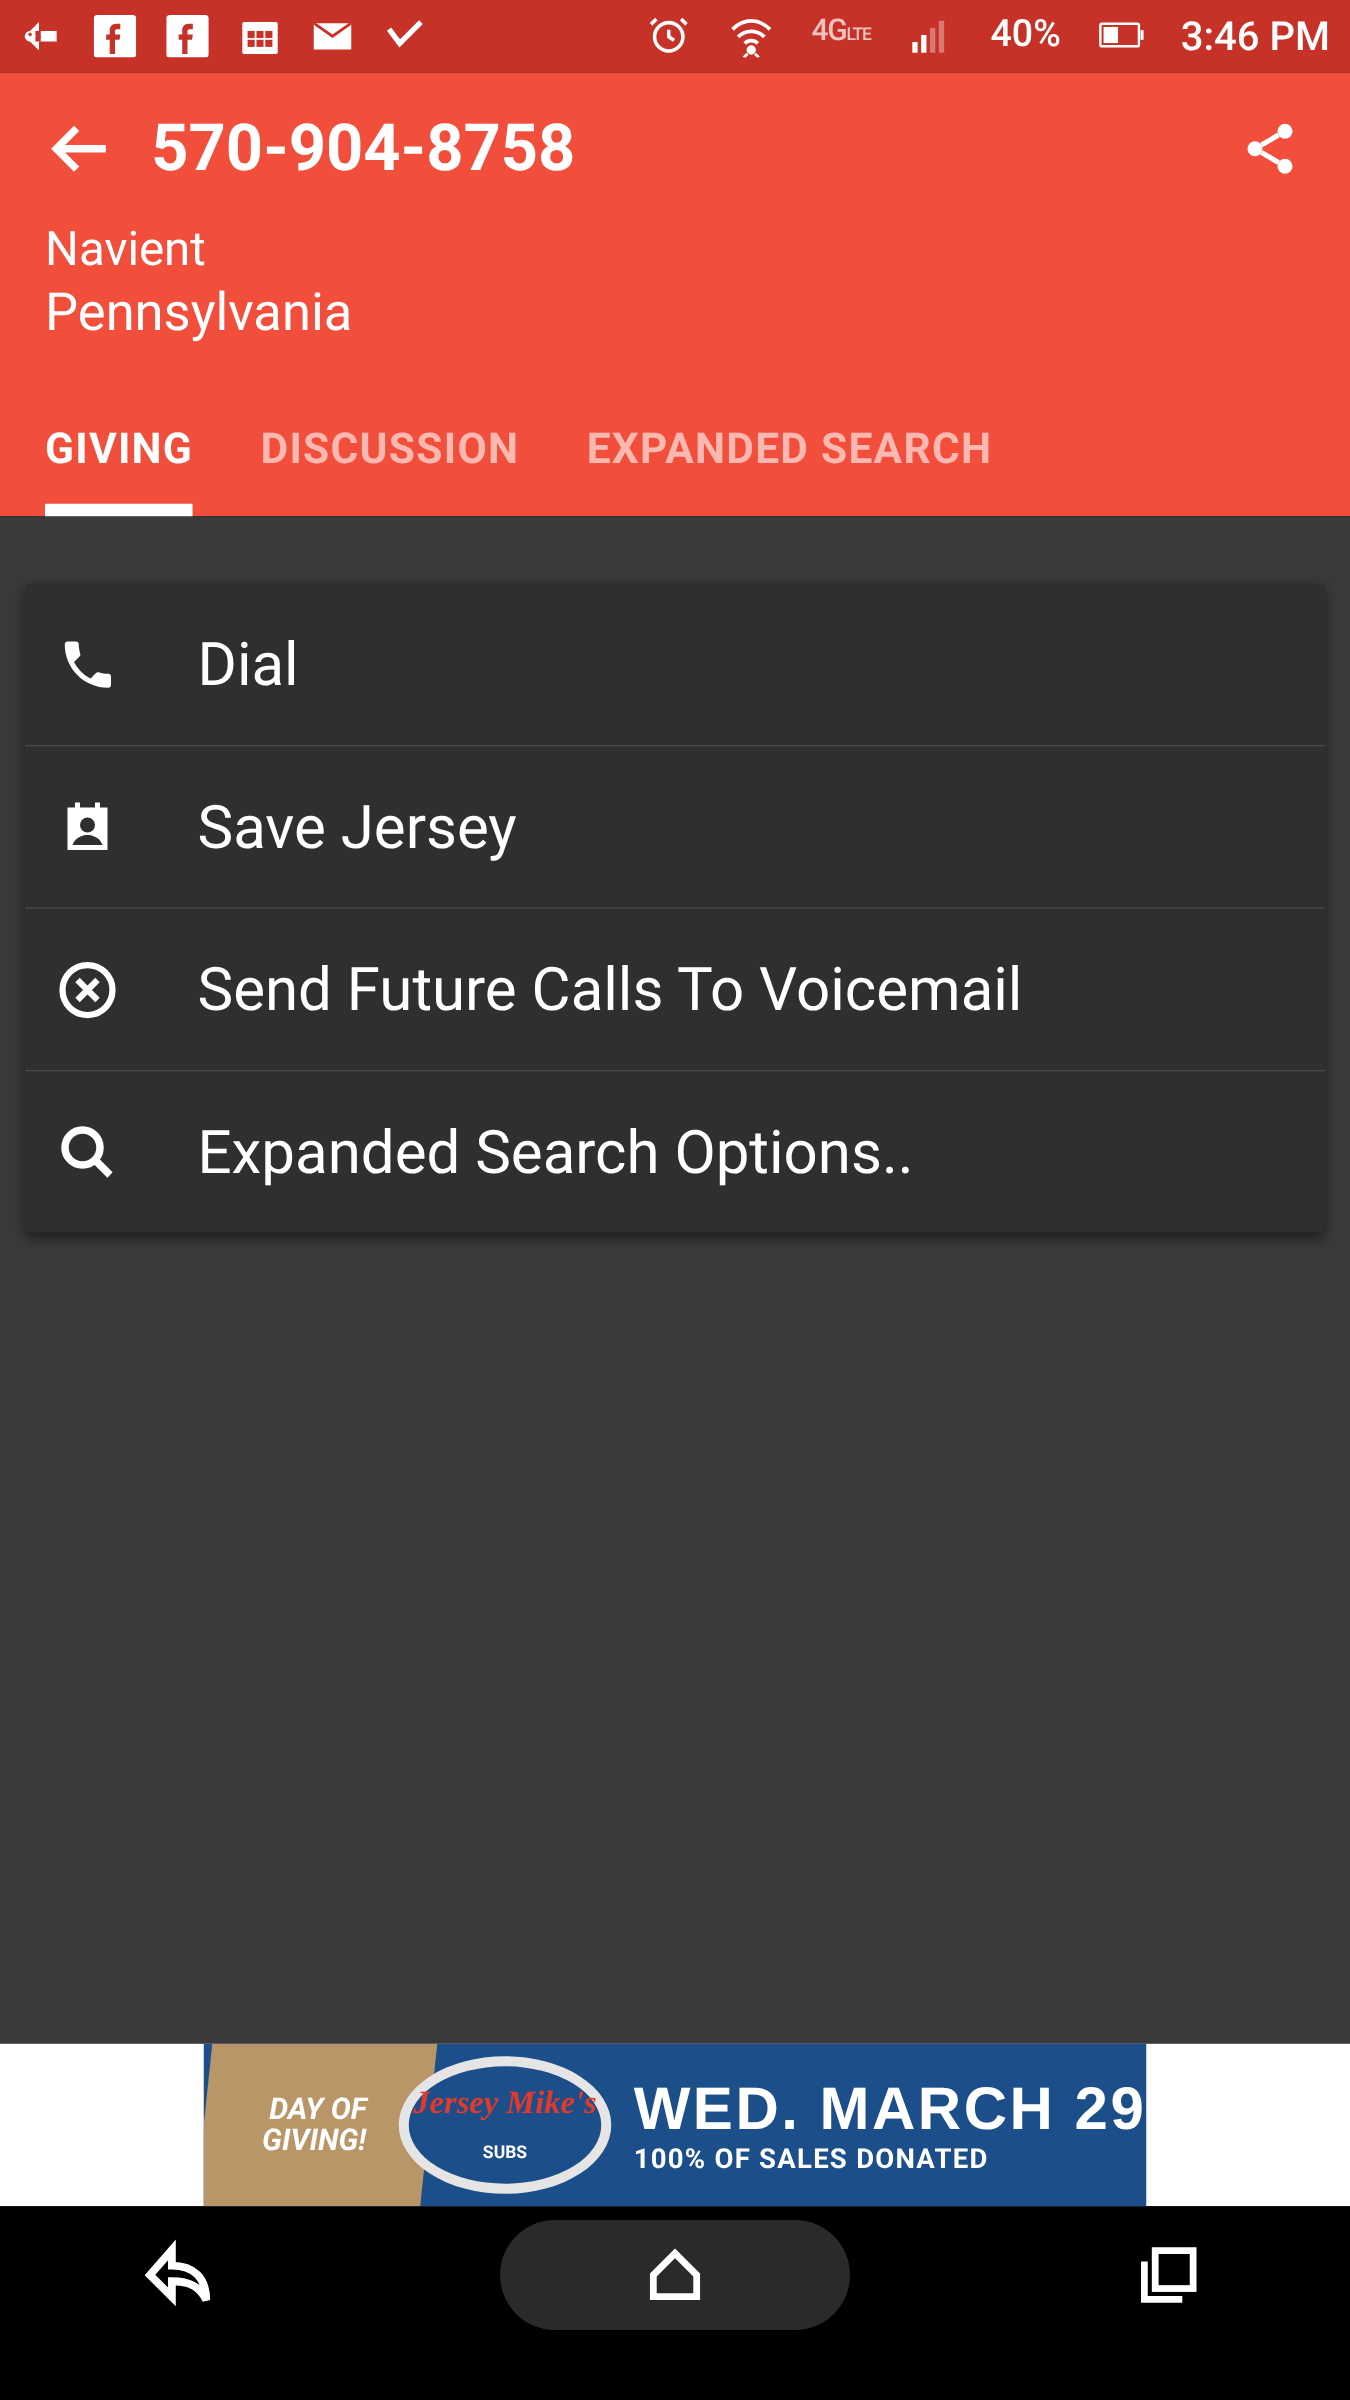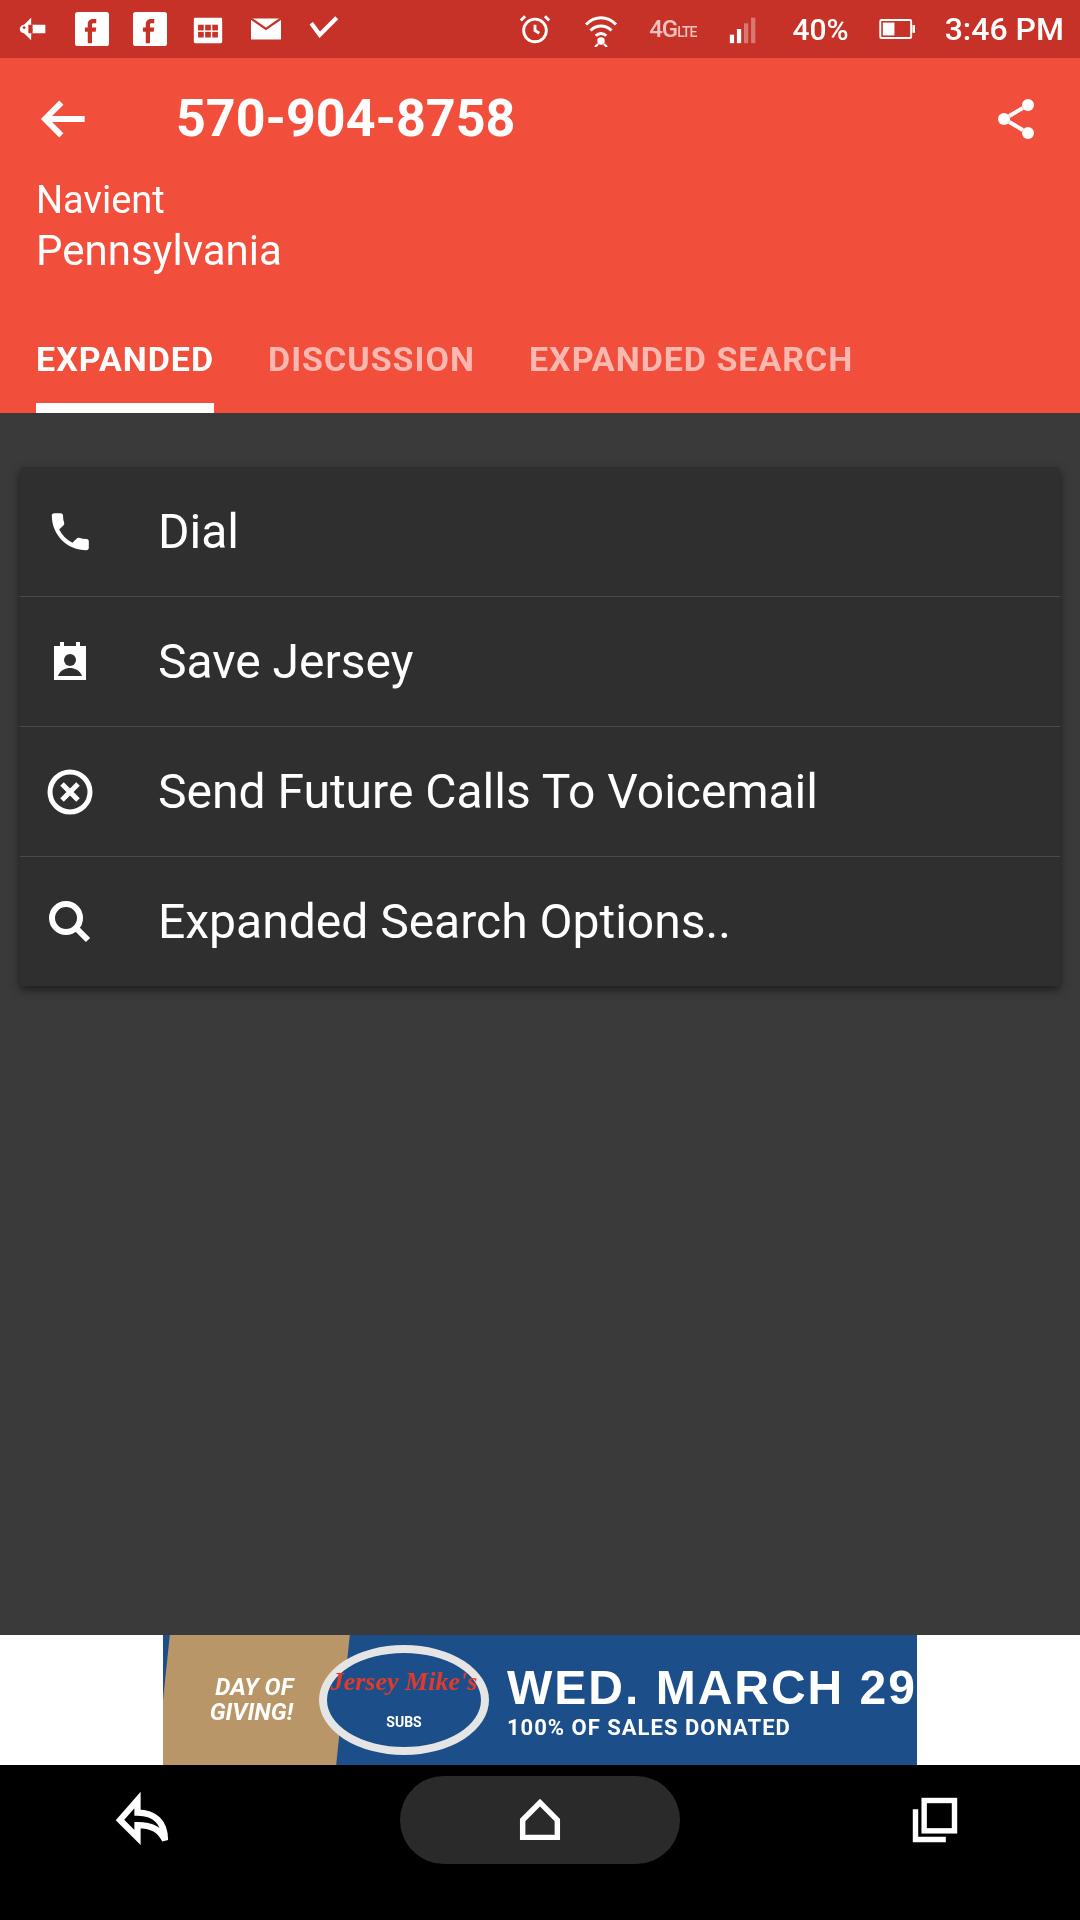--- a/index.html
+++ b/index.html
@@ -1,24 +1,24 @@
 <!DOCTYPE html>
 <html><head>
 <meta charset="utf-8">
 <style>
   * { margin: 0; padding: 0; box-sizing: border-box; }
   html, body { width: 1080px; height: 1920px; font-family: Roboto, Arial, sans-serif; background: #000; overflow: hidden; }
   .status-bar { height: 58px; background: #c73228; display: flex; align-items: center; justify-content: space-between; padding: 0 16px; color: #fff; font-size: 30px; }
   .status-left { display: flex; gap: 22px; align-items: center; }
-  .status-right { display: flex; gap: 30px; align-items: center; }
+  .status-right { display: flex; gap: 30px; }
   .status-icon { width: 36px; height: 36px; display: inline-flex; align-items: center; justify-content: center; }
   .status-text { font-weight: 500; }
 
   .app-header { background: #f24e3c; color: #fff; padding: 30px 36px 0 36px; }
-  .header-top { display: flex; align-items: center; gap: 80px; padding-bottom: 18px; }
+  .header-top { display: flex; align-items: center; gap: 25px; padding-bottom: 18px; }
   .back-btn { width: 60px; height: 60px; display: flex; align-items: center; justify-content: center; }
   .phone-number { font-size: 52px; font-weight: 700; flex: 1; }
   .share-btn { width: 56px; height: 56px; display: flex; align-items: center; justify-content: center; }
   .header-info { padding: 10px 0 40px 0; }
   .caller-name { font-size: 38px; font-weight: 400; line-height: 1.25; }
   .caller-location { font-size: 42px; font-weight: 400; line-height: 1.25; }
 
   .tabs { display: flex; gap: 54px; padding: 0 0 0 0; }
   .tab { font-size: 34px; font-weight: 700; letter-spacing: 1px; padding: 22px 0 24px 0; color: rgba(255,255,255,0.6); border-bottom: 10px solid transparent; }
   .tab.active { color: #fff; border-bottom: 10px solid #fff; }
@@ -145,21 +145,21 @@
           <circle cx="18" cy="19" r="3"></circle>
           <path d="M8.6 13.5l6.8 4M8.6 10.5l6.8-4" stroke="#fff" stroke-width="2"></path>
         </svg>
     </div>
   </div>
   <div class="header-info">
     <div class="caller-name">Navient</div>
     <div class="caller-location">Pennsylvania</div>
   </div>
   <div class="tabs">
-    <div class="tab active">EXPANDED</div>
+    <div class="tab active">GIVING</div>
     <div class="tab">DISCUSSION</div>
     <div class="tab">EXPANDED SEARCH</div>
   </div>
 </div>
 
 <div class="content">
   <div class="actions-card">
     <div class="action-row">
       <span class="action-icon">
         <svg viewBox="0 0 24 24" width="48" height="48" fill="#fff">

